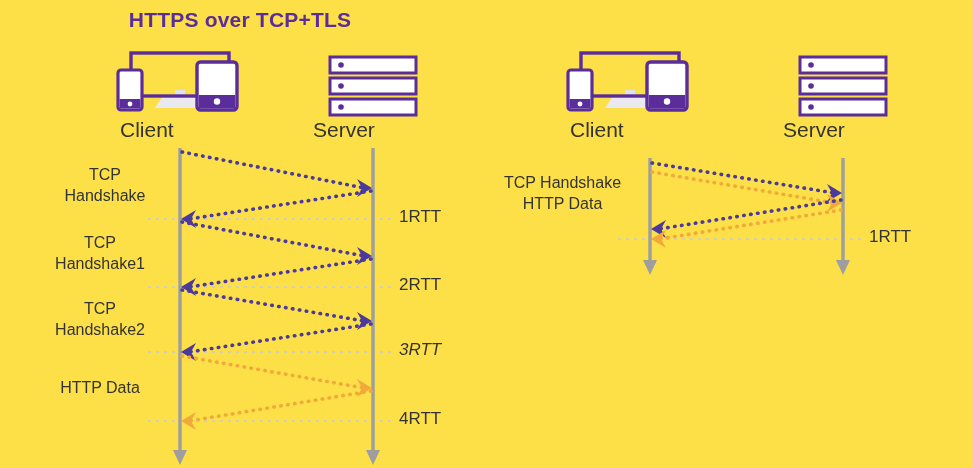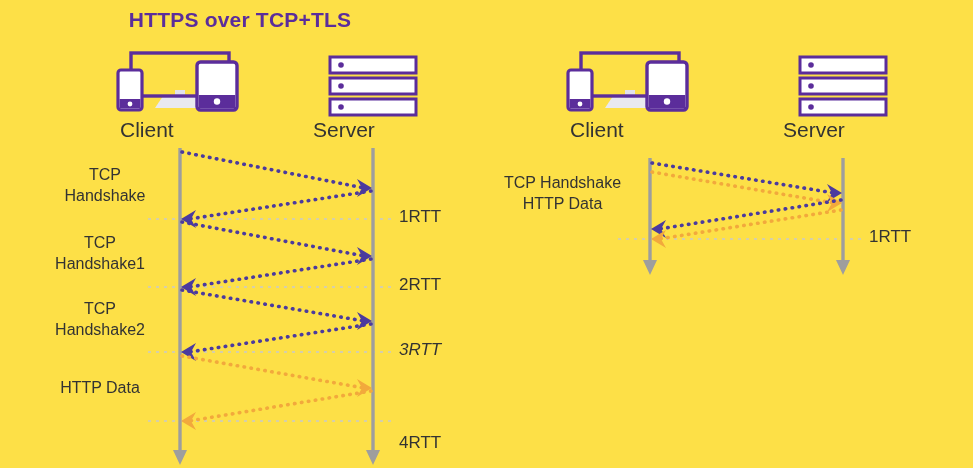--- a/index.html
+++ b/index.html
@@ -150,21 +150,21 @@
 Handshake</div>
     <div class="msg-label" style="left:25px; top:232px; width:150px;">TCP
 Handshake1</div>
     <div class="msg-label" style="left:25px; top:298px; width:150px;">TCP
 Handshake2</div>
     <div class="msg-label" style="left:25px; top:377px; width:150px;">HTTP Data</div>
 
     <div class="rtt-label" style="left:399px; top:207px;">1RTT</div>
     <div class="rtt-label" style="left:399px; top:275px;text-align:right;">2RTT</div>
     <div class="rtt-label" style="left:399px; top:340px;font-style:italic;">3RTT</div>
-    <div class="rtt-label" style="left:399px; top:433px;">4RTT</div>
+    <div class="rtt-label" style="left:399px; top:409px;">4RTT</div>
   </div>
 
   <div class="panel" id="panel-quic">
 
 
     <svg class="svg-layer" viewBox="0 0 493 468">
 
       <g>
         <path d="M133 96 L167 96 L175 108 L125 108 Z" fill="#e9e9ef"></path>
         <rect x="145" y="90" width="10" height="8" fill="#e2e2ea"></rect>

